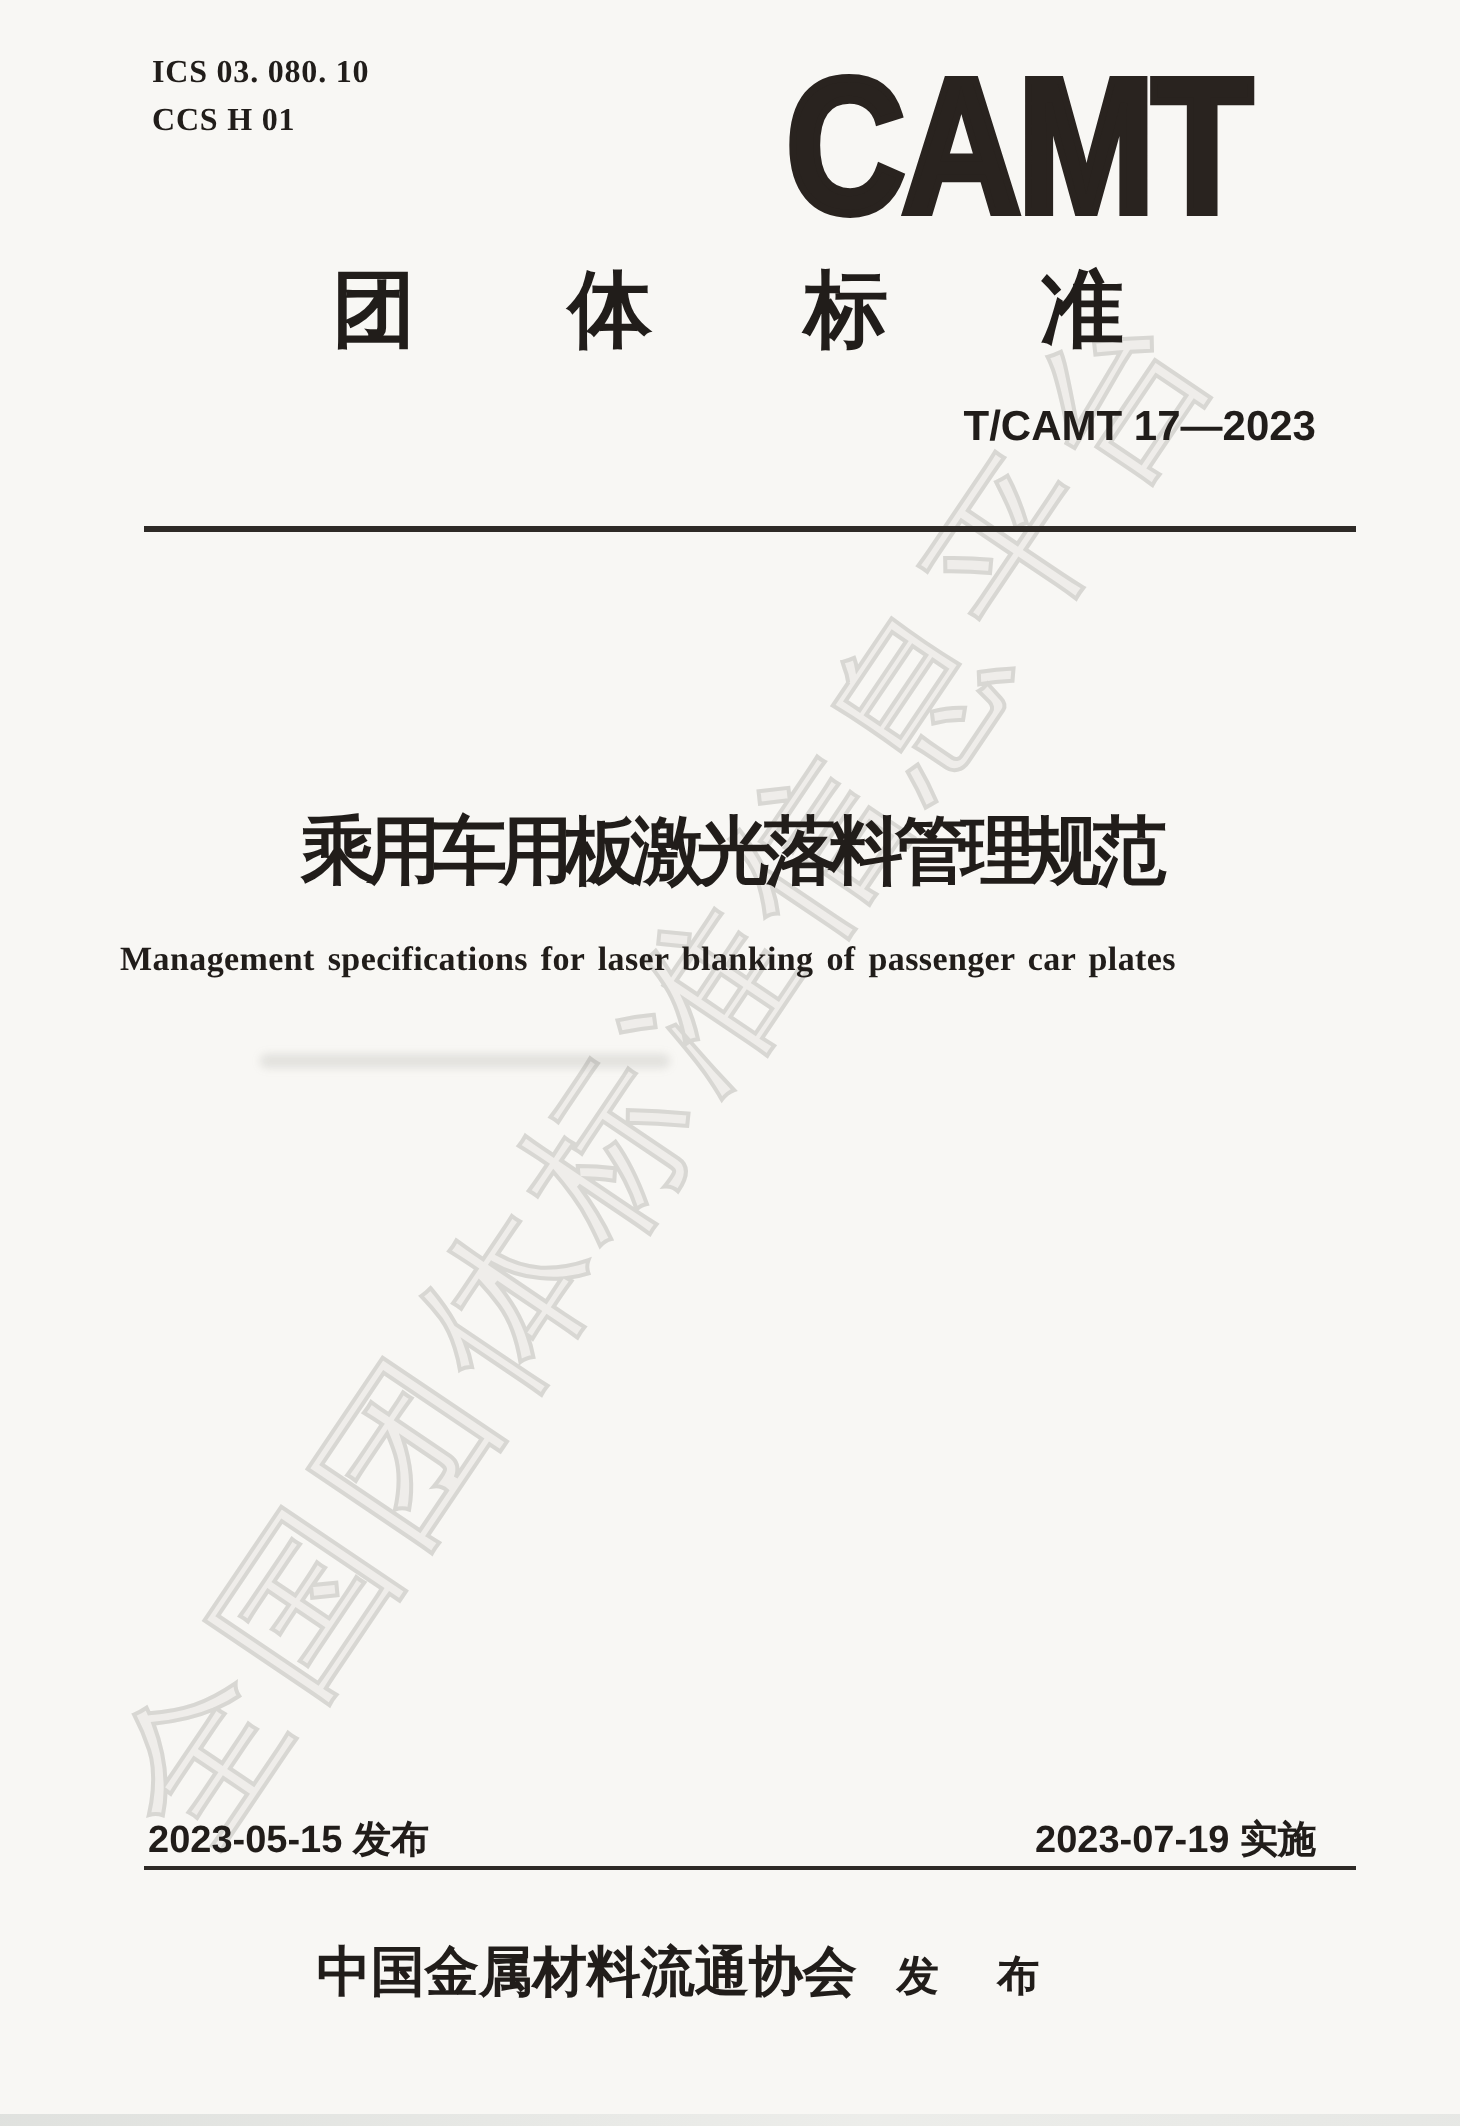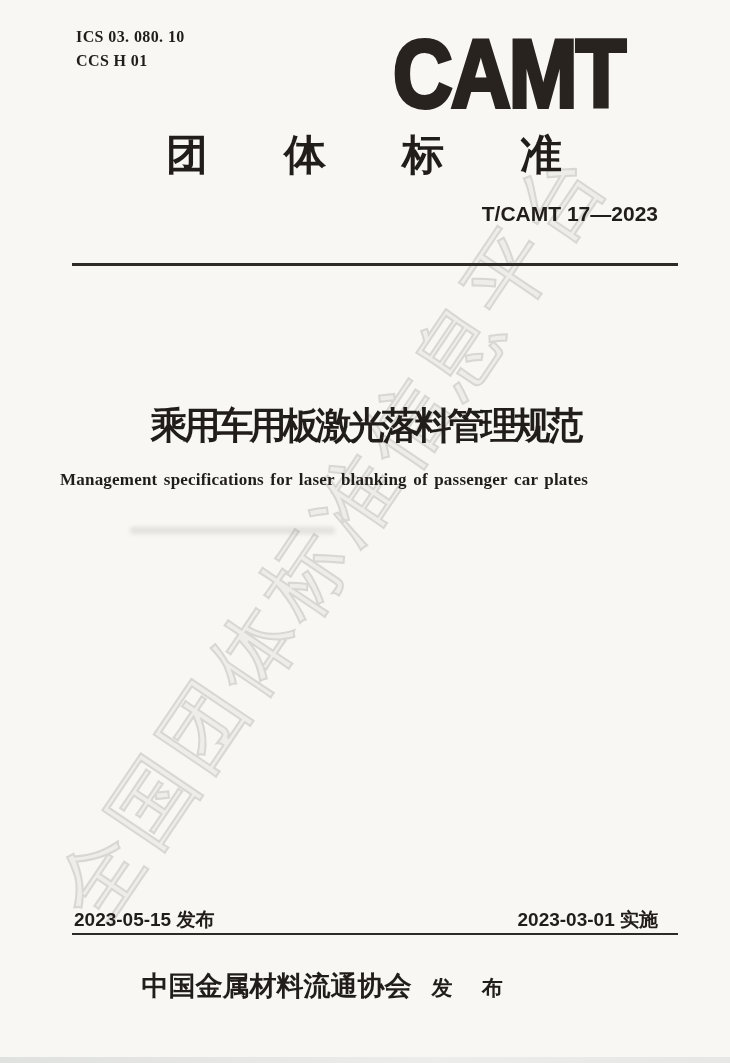--- a/index.html
+++ b/index.html
@@ -94,21 +94,21 @@
   }
 
   .dates-row {
     position: absolute; left: 74px; right: 72px; top: 907px;
     display: flex; justify-content: space-between;
     font-size: 19px; font-weight: bold;
     z-index: 2;
   }
 
   .publisher-row {
-    position: absolute; left: 0; top: 968px; width: 656px;
+    position: absolute; left: 17px; top: 968px; width: 656px;
     text-align: center;
     font-family: "Liberation Serif", serif;
     font-weight: bold;
     z-index: 2;
   }
   .pub-name { font-size: 27px; letter-spacing: 0px; }
   .pub-label { font-size: 21px; letter-spacing: 12px; margin-left: 16px; }
 
   .bottom-strip {
     position: absolute; left: 0; right: 0; bottom: 0; height: 6px;
@@ -147,21 +147,21 @@
   <div class="title-en">Management specifications for laser blanking of passenger car plates</div>
 
   <div class="smudge"></div>
 
   <div class="dates-row">
     <div>
       <span>2023-05-15</span>
       <span>发布</span>
     </div>
     <div>
-      <span>2023-03-01</span>
+      <span>2023-07-19</span>
       <span>实施</span>
     </div>
   </div>
 
   <div class="rule rule-bottom"></div>
 
   <div class="publisher-row">
     <span class="pub-name">中国金属材料流通协会</span>
     <span class="pub-label">发 布</span>
   </div>

